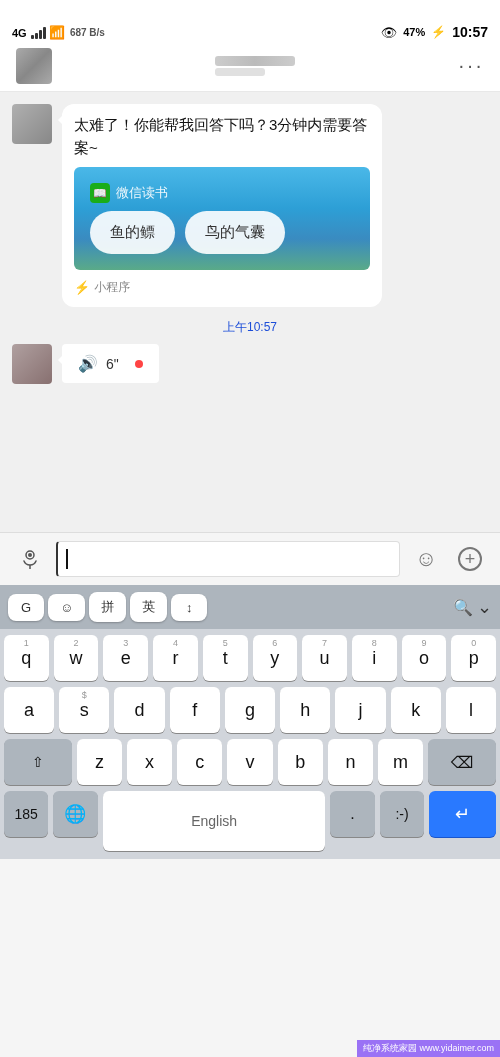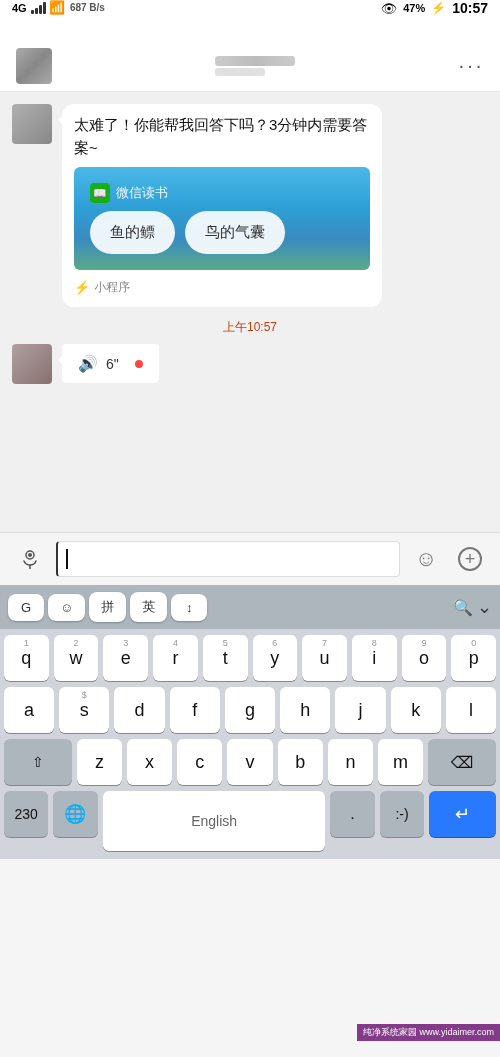--- a/index.html
+++ b/index.html
@@ -10,21 +10,21 @@
       font-family: -apple-system, 'PingFang SC', 'Microsoft YaHei', sans-serif;
       overflow: hidden;
       position: relative;
     }
 
     
     .status-bar {
       background: #fff;
       height: 40px;
       display: flex;
-      align-items: flex-start;
+      align-items: flex-end;
       justify-content: space-between;
       padding: 0 12px;
       font-size: 12px;
     }
     .status-left {
       display: flex;
       align-items: center;
       gap: 4px;
       font-size: 11px;
       font-weight: 600;
@@ -146,21 +146,21 @@
       display: flex;
       align-items: center;
       gap: 4px;
       color: #4a9fd4;
       font-size: 12px;
     }
 
     
     .timestamp {
       text-align: center;
-      color: #c2410c;
+      color: #1d4ed8;
       font-size: 12px;
       margin: 8px 0;
     }
 
     
     .voice-msg {
       background: #fff;
       border-radius: 4px;
       padding: 10px 16px;
       display: inline-flex;
@@ -365,23 +365,23 @@
       display: flex; align-items: center; justify-content: center;
       font-size: 18px; color: #fff;
       cursor: pointer;
       box-shadow: 0 1px 0 #1a56cc;
       flex: 1.5;
     }
 
     
     .watermark {
       position: absolute;
-      bottom: 16px;
+      bottom: 0;
       right: 0;
-      background: #701a75;
+      background: #8b5cf6;
       color: #fff;
       font-size: 9px;
       padding: 2px 6px;
       opacity: 0.85;
     }
   </style>
 </head>
 <body>
 
 <div class="status-bar">
@@ -526,21 +526,21 @@
       <div class="key">c</div>
       <div class="key">v</div>
       <div class="key">b</div>
       <div class="key">n</div>
       <div class="key">m</div>
       <div class="key key-delete key-wide" style="font-size:16px;">⌫</div>
     </div>
   </div>
 
   <div class="keyboard-bottom">
-    <div class="key-123">230</div>
+    <div class="key-123">185</div>
     <div class="key-globe">🌐</div>
     <div class="key-space">English</div>
     <div class="key-punctuation">.</div>
     <div class="key-smiley">:-)</div>
     <div class="key-return">↵</div>
   </div>
 
 </div>
 
 <div class="watermark">纯净系统家园 www.yidaimer.com</div>

